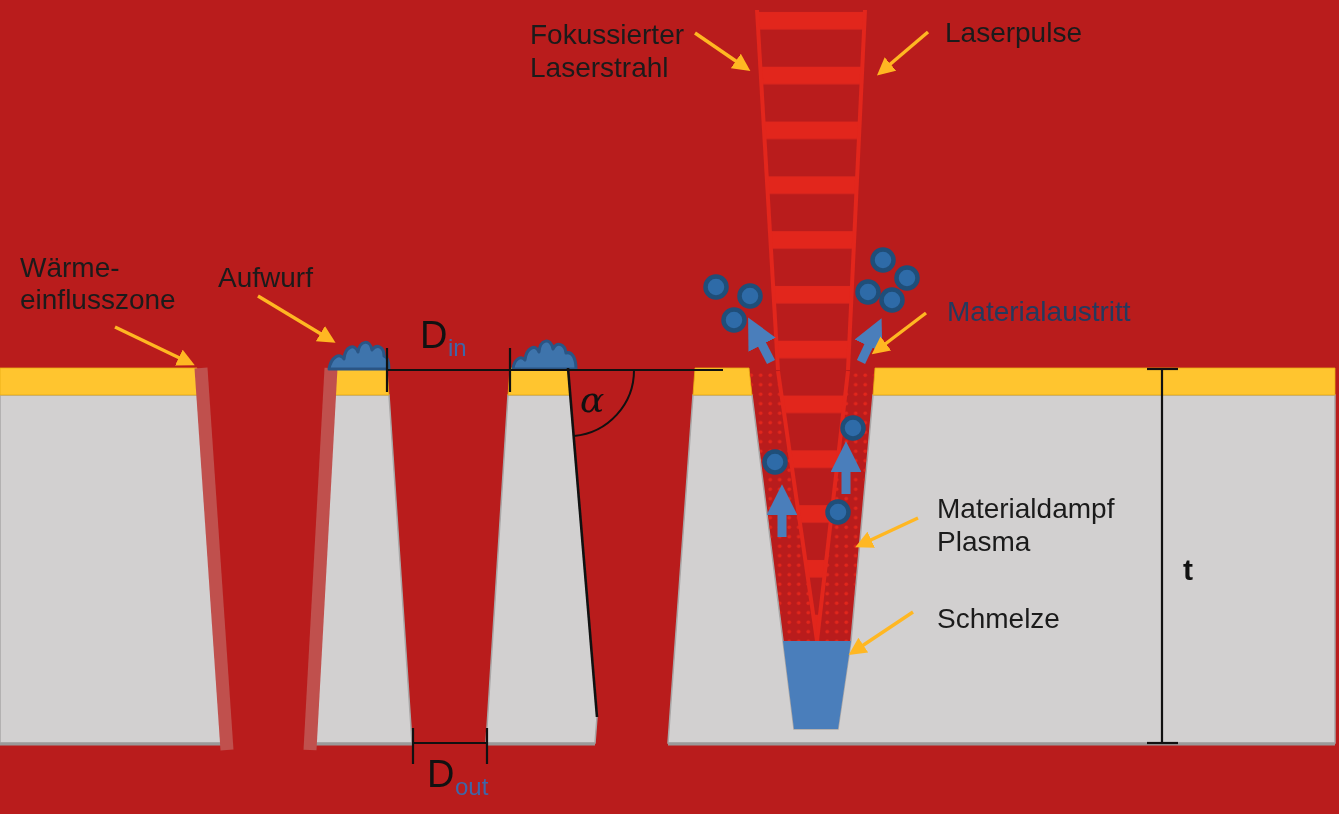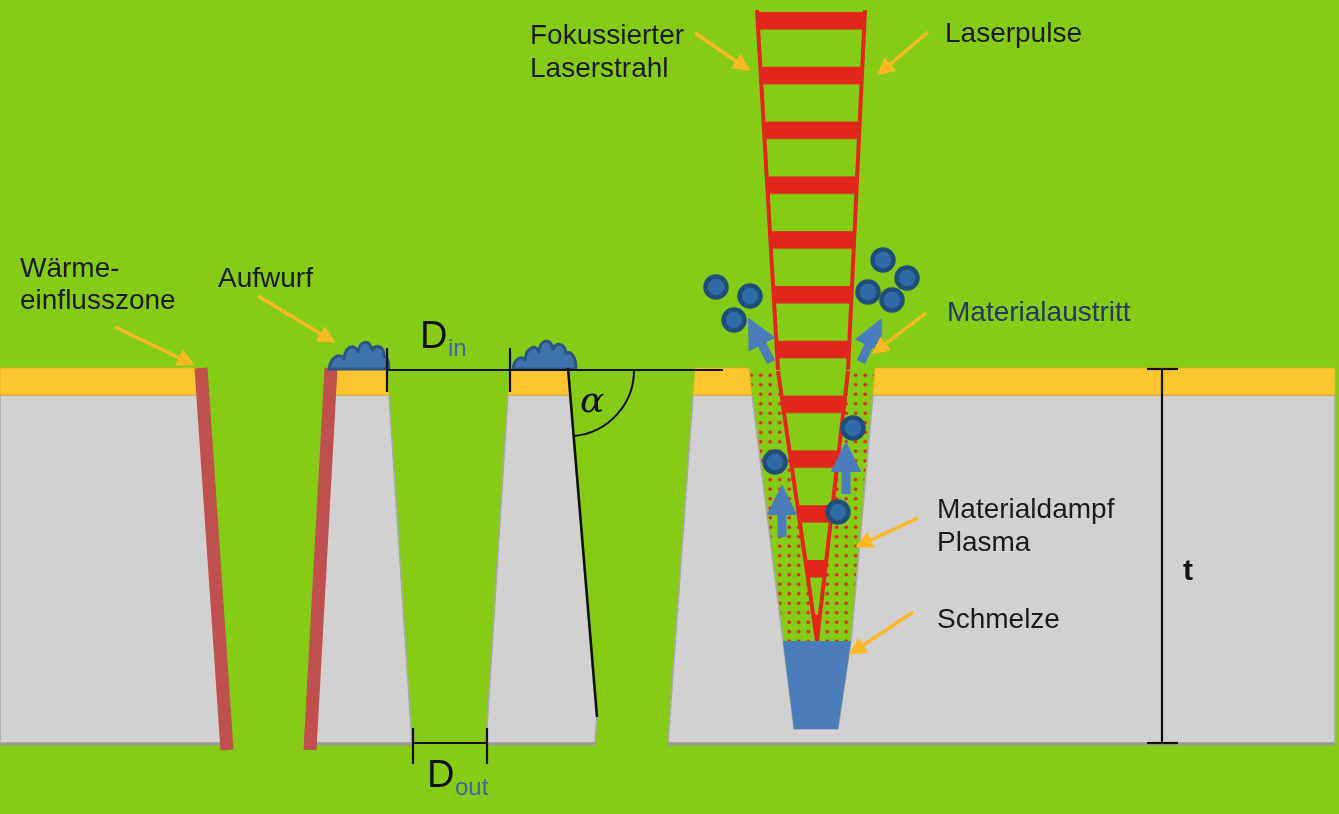--- a/index.html
+++ b/index.html
@@ -1,16 +1,16 @@
 <!DOCTYPE html>
 <html><head>
 <meta charset="utf-8">
 <style>
   html,body{margin:0;padding:0;background:#ffffff;}
-  .stage{position:relative;width:1339px;height:814px;background:#84cc16;overflow:hidden;}
+  .stage{position:relative;width:1339px;height:814px;background:#b91c1c;overflow:hidden;}
   svg{display:block;}
   text{font-family:"Liberation Sans", sans-serif;}
   .lbl{font-size:28px;}
   .dimD{font-size:38px;}
   .dimSub{font-size:24px;}
   .alpha{font-family:"DejaVu Serif", serif;font-style:italic;font-size:36px;}
   .tdim{font-size:30px;font-weight:bold;}
 </style>
 </head>
 <body>

